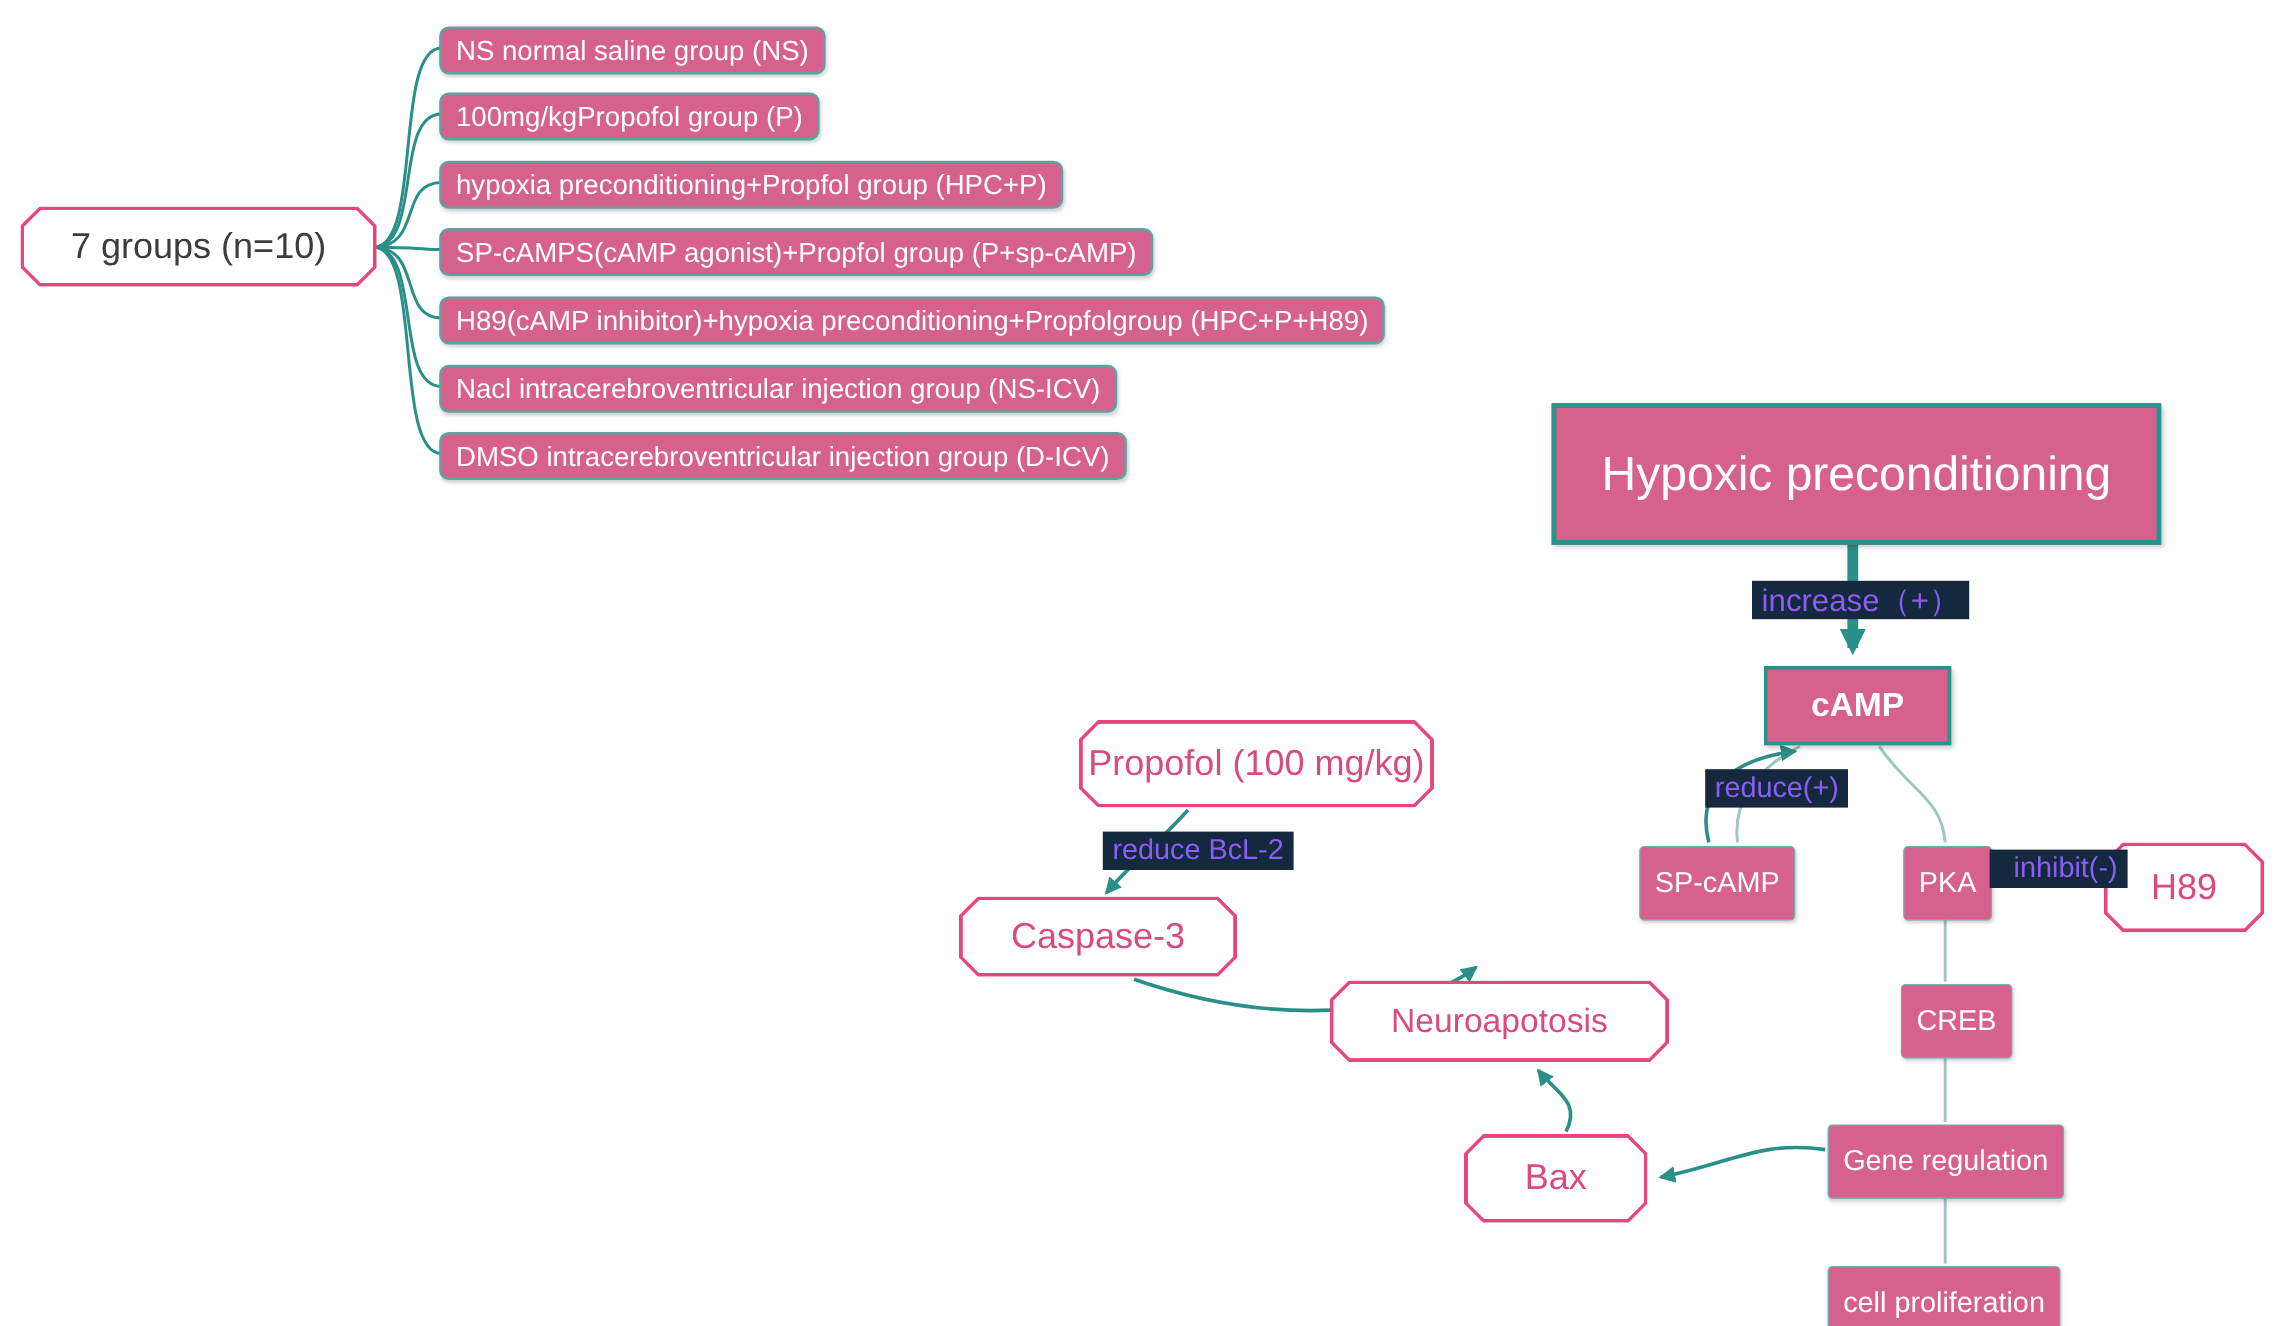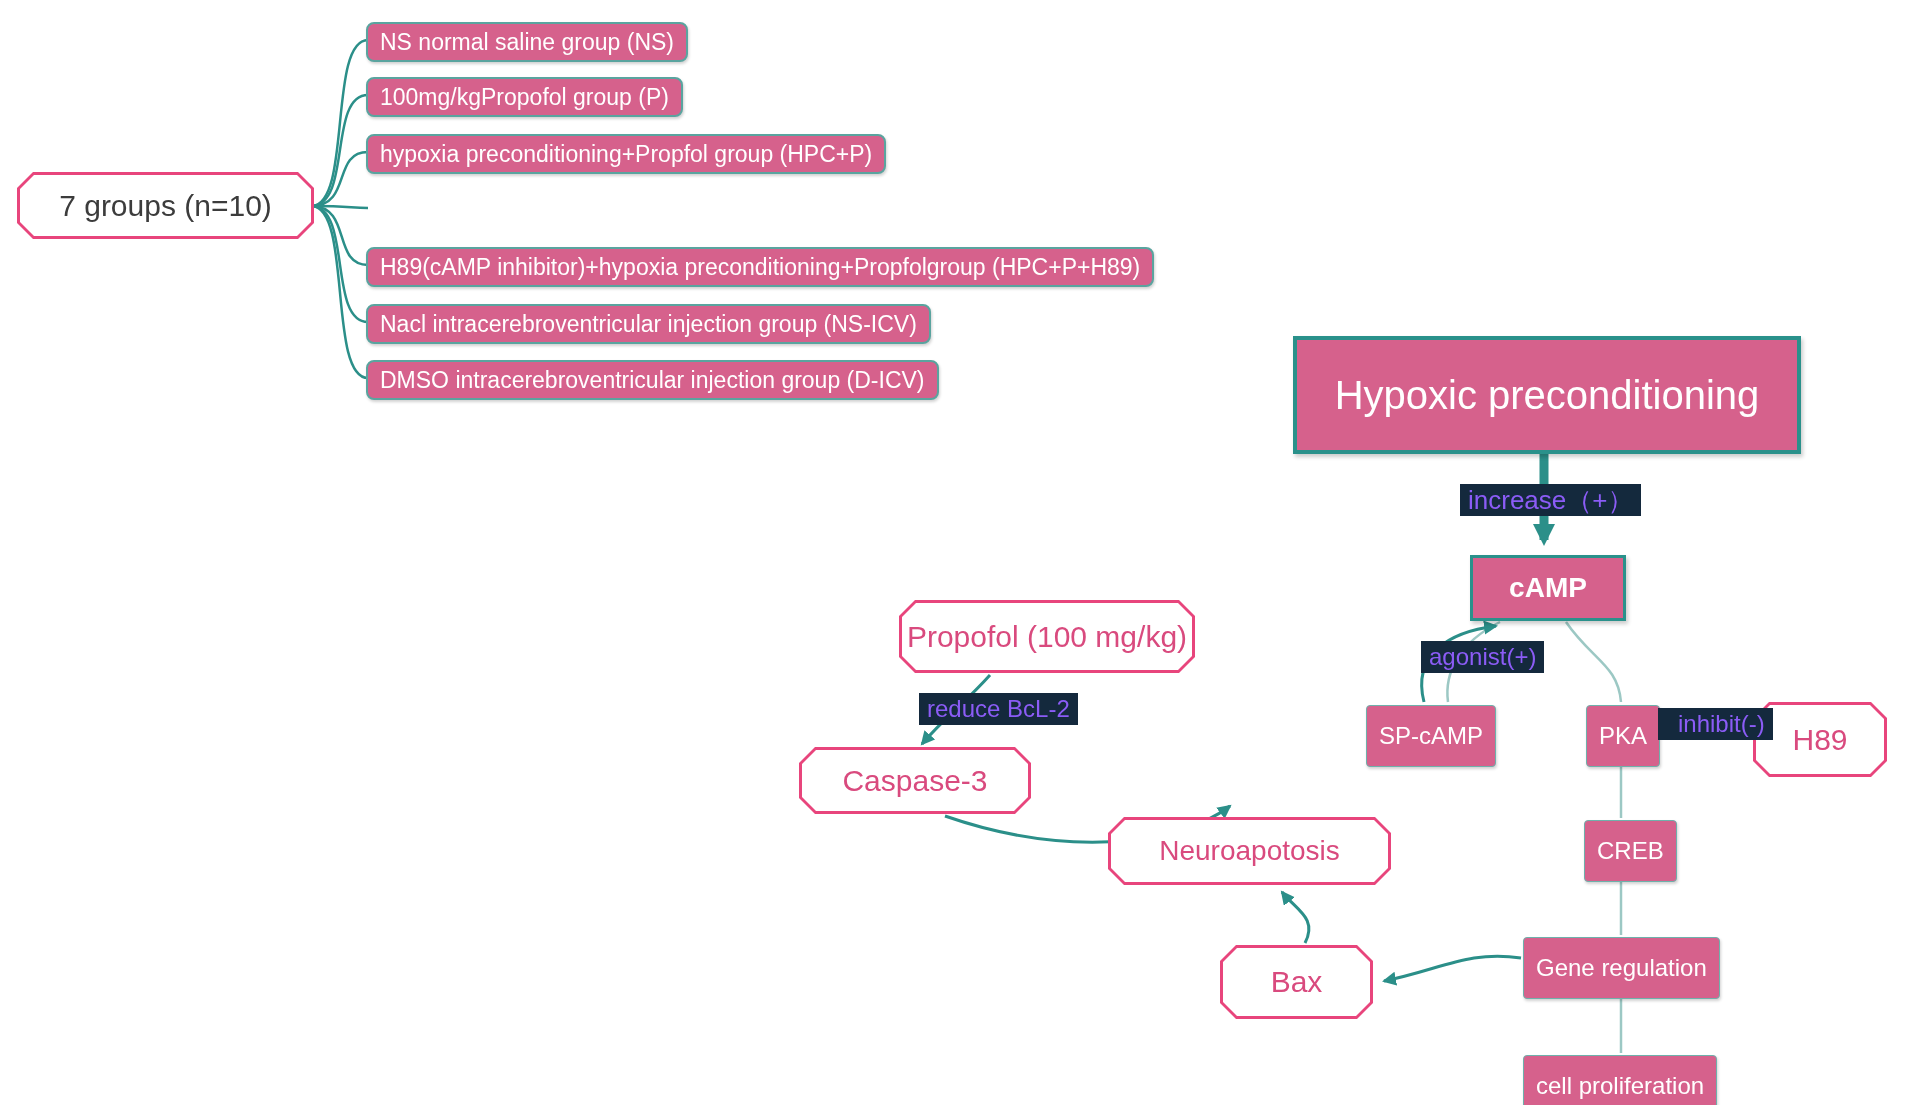--- a/index.html
+++ b/index.html
@@ -91,35 +91,36 @@
     <path d="M990,675 C965,703 944,718 922,744" style="stroke:var(--teal)" stroke-width="3" marker-end="url(#ah)"></path>
   </svg>
 
   <div class="oct root-node" style="left:17px;top:172px;width:297px;height:67px;">
     <div class="oct-inner" style="font-size:30px;">7 groups (n=10)</div>
   </div>
 
   <div class="group-box" style="left:366px;top:22px;">NS normal saline group (NS)</div>
   <div class="group-box" style="left:366px;top:77px;">100mg/kgPropofol group (P)</div>
   <div class="group-box" style="left:366px;top:134px;">hypoxia preconditioning+Propfol group (HPC+P)</div>
+  <div class="group-box" style="left:366px;top:190px;">SP-cAMPS(cAMP agonist)+Propfol group (P+sp-cAMP)</div>
   <div class="group-box" style="left:366px;top:247px;">H89(cAMP inhibitor)+hypoxia preconditioning+Propfolgroup (HPC+P+H89)</div>
   <div class="group-box" style="left:366px;top:304px;">Nacl intracerebroventricular injection group (NS-ICV)</div>
   <div class="group-box" style="left:366px;top:360px;">DMSO intracerebroventricular injection group (D-ICV)</div>
 
   <div class="big-node" style="left:1293px;top:336px;width:500px;height:110px;font-size:40px;">
     <span>Hypoxic preconditioning</span>
   </div>
 
   <div class="dark-label" style="left:1460px;top:484px;font-size:26px;">increase（+）</div>
 
   <div class="big-node" style="left:1470px;top:555px;width:150px;height:60px;font-size:28px;font-weight:bold;border-width:3px;">
     <span>cAMP</span>
   </div>
 
-  <div class="dark-label" style="left:1421px;top:641px;">agonist(+)</div>
+  <div class="dark-label" style="left:1421px;top:641px;">reduce(+)</div>
 
   <div class="chip" style="left:1366px;top:705px;">SP-cAMP</div>
   <div class="chip" style="left:1586px;top:705px;">PKA</div>
   <div class="dark-label" style="left:1658px;top:708px;padding-left:20px;">inhibit(-)</div>
 
   <div class="oct" style="left:1753px;top:702px;width:134px;height:75px;">
     <div class="oct-inner" style="font-size:30px;">H89</div>
   </div>
 
   <div class="chip" style="left:1584px;top:820px;">CREB</div>

